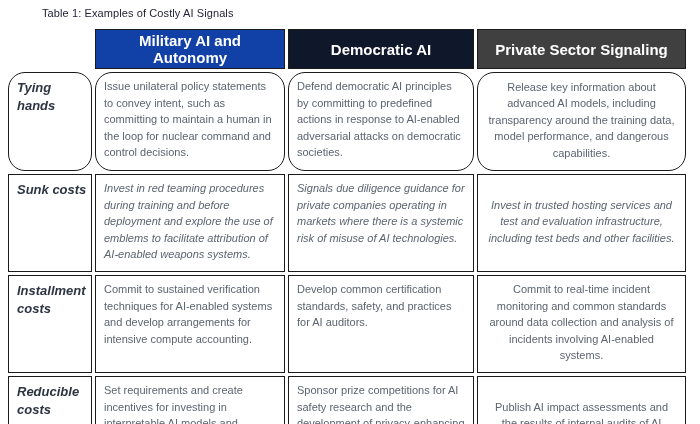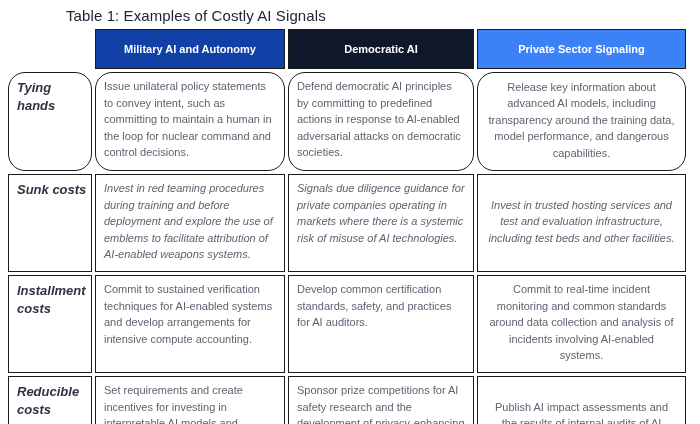--- a/index.html
+++ b/index.html
@@ -8,44 +8,43 @@
     width: 700px;
     height: 424px;
     background: #ffffff;
     font-family: "Liberation Sans", sans-serif;
     overflow: hidden;
   }
   .table-caption {
     position: absolute;
     left: 42px;
     top: 7px;
-    font-size: 15px;
+    font-size: 11px;
     color: #232338;
     letter-spacing: 0.1px;
-    margin-left: 24px;
   }
   table.signals {
     position: absolute;
     left: 5px;
     top: 26px;
     border-collapse: separate;
     border-spacing: 3px;
     table-layout: fixed;
   }
   col.c-label { width: 84px; }
   col.c-col1  { width: 190px; }
   col.c-col2  { width: 186px; }
   col.c-col3  { width: 209px; }
 
   th.colhead {
     height: 38px;
     border: 1.5px solid #1b1b1b;
     color: #ffffff;
     font-weight: bold;
-    font-size: 11px;
+    font-size: 15px;
     text-align: center;
     vertical-align: middle;
     padding: 0 6px;
   }
   th.corner { border: none; background: transparent; }
 
   td {
     border: 1.5px solid #1b1b1b;
     background: #ffffff;
   }
@@ -83,21 +82,21 @@
       <col class="c-label">
       <col class="c-col1">
       <col class="c-col2">
       <col class="c-col3">
     </colgroup>
     <thead>
       <tr>
         <th class="corner"></th>
         <th class="colhead" style="background-color: rgb(17, 65, 166);">Military AI and Autonomy</th>
         <th class="colhead" style="background-color: #0f172a;">Democratic AI</th>
-        <th class="colhead" style="background-color: #3b82f6;">Private Sector Signaling</th>
+        <th class="colhead" style="background-color: #404040;">Private Sector Signaling</th>
       </tr>
     </thead>
     <tbody>
       <tr class="r1">
         <td class="rowlabel">Tying hands</td>
         <td class="cell">Issue unilateral policy statements to convey intent, such as committing to maintain a human in the loop for nuclear command and control decisions.</td>
         <td class="cell">Defend democratic AI principles by committing to predefined actions in response to AI-enabled adversarial attacks on democratic societies.</td>
         <td class="cell mid">Release key information about advanced AI models, including transparency around the training data, model performance, and dangerous capabilities.</td>
       </tr>
       <tr class="r2">

